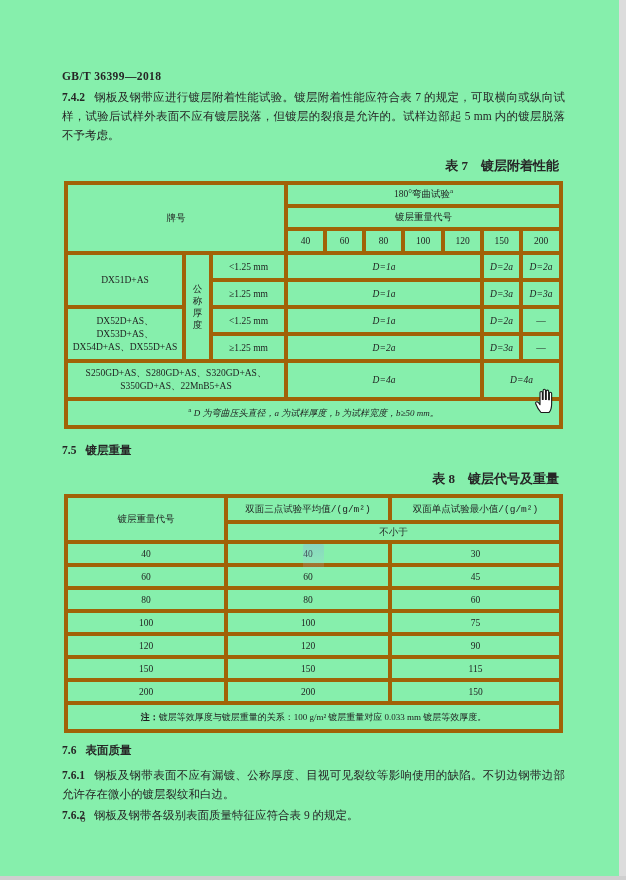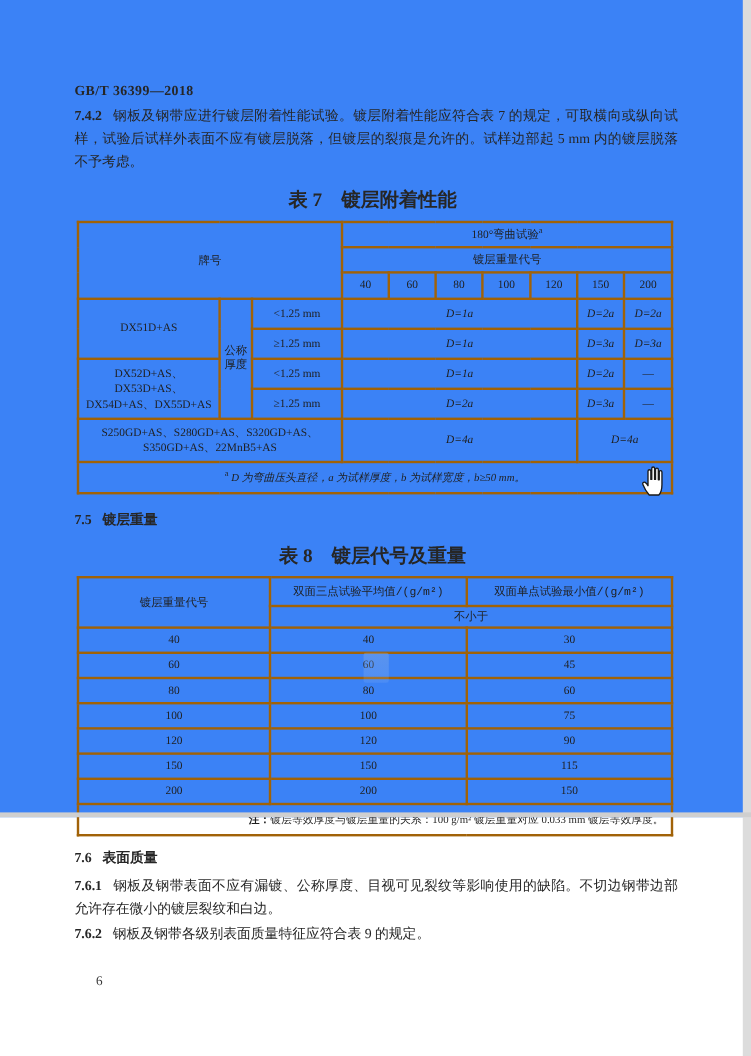--- a/index.html
+++ b/index.html
@@ -1,52 +1,52 @@
 <!DOCTYPE html>
 <html><head>
 <meta charset="utf-8">
 <style>
   html,body{margin:0;padding:0;}
   body{
     width:626px;height:880px;background:#ffffff;
     font-family:"Liberation Serif","DejaVu Serif",serif;
     color:#262626;position:relative;overflow:hidden;
   }
-  .page{position:relative;width:626px;height:681px;background:#3b82f6;}
+  .page{position:relative;width:626px;height:880px;background:#86efac;}
   .edge-right{position:absolute;right:0;top:0;width:7px;height:880px;background:#dcdcdc;}
   .edge-bottom{position:absolute;left:0;bottom:0;width:626px;height:4px;background:#cfcfcf;}
   .content{position:absolute;left:62px;top:0;width:503px;}
 
   .doc-code{margin-top:70px;font-weight:bold;font-size:11.5px;letter-spacing:.4px;}
 
   p.para{font-size:11.5px;line-height:19px;text-align:justify;margin:6px 0 0 0;}
   .clause-num{font-weight:bold;margin-right:9px;white-space:nowrap;}
   .sec-heading{font-weight:bold;font-size:11.5px;margin-top:14px;}
   .sec-heading .clause-num{margin-right:9px;}
 
-  .tbl-caption{text-align:center;font-weight:bold;font-size:16px;margin-top:12px;width:497px;}
+  .tbl-caption{text-align:right;font-weight:bold;font-size:13px;margin-top:12px;width:497px;}
 
   table{border-collapse:collapse;table-layout:fixed;margin:6px 0 0 2px;
         font-size:9.5px;color:#1f1f1f;}
-  td{border:2px solid #a16207;text-align:center;padding:0 2px;overflow:hidden;}
+  td{border:4px solid #a16207;text-align:center;padding:0 2px;overflow:hidden;}
   .t7,.t8{width:495px;border:2px solid #1c1c1c;}
 
   .t7 tr.hA td{height:19px;}
   .t7 tr.hB td{height:19px;}
   .t7 tr.hC td{height:20px;border-bottom-width:2px;}
   .t7 tr.b td{height:23px;}
   .t7 tr.b5 td{height:34px;}
   .t7 tr.fn td{height:20px;border-top-width:2px;text-align:center;padding:2px 5px;font-size:9px;}
   .t7 .vert{line-height:12px;padding:0 3px;word-break:break-all;}
   .cell-it{font-style:italic;font-family:"Liberation Serif","DejaVu Serif",serif;}
 
   .t8 tr.h1 td{height:22px;font-family:Liberation Mono, monospace;}
   .t8 tr.h2 td{height:16px;border-bottom-width:2px;font-family:Liberation Serif, serif;}
   .t8 tr.d td{height:19px;}
-  .t8 tr.note td{height:20px;border-top-width:2px;text-align:right;padding:2px 6px;font-size:9px;}
+  .t8 tr.note td{height:20px;border-top-width:2px;text-align:center;padding:2px 6px;font-size:9px;}
   .note-label{font-weight:bold;}
 
   sup.fnm{font-size:7px;vertical-align:super;line-height:0;}
 
   .page-num{position:absolute;left:80px;top:812px;font-size:11px;color:#3a3a3a;}
 
   .hand-cursor{position:absolute;left:532px;top:386px;width:25px;height:28px;}
   .watermark{position:absolute;left:303px;top:544px;width:21px;height:25px;border-radius:2px;
     background:linear-gradient(180deg,rgba(140,175,224,.38) 0%,rgba(165,195,235,.22) 70%,rgba(180,205,240,.12) 100%);}
 </style>

